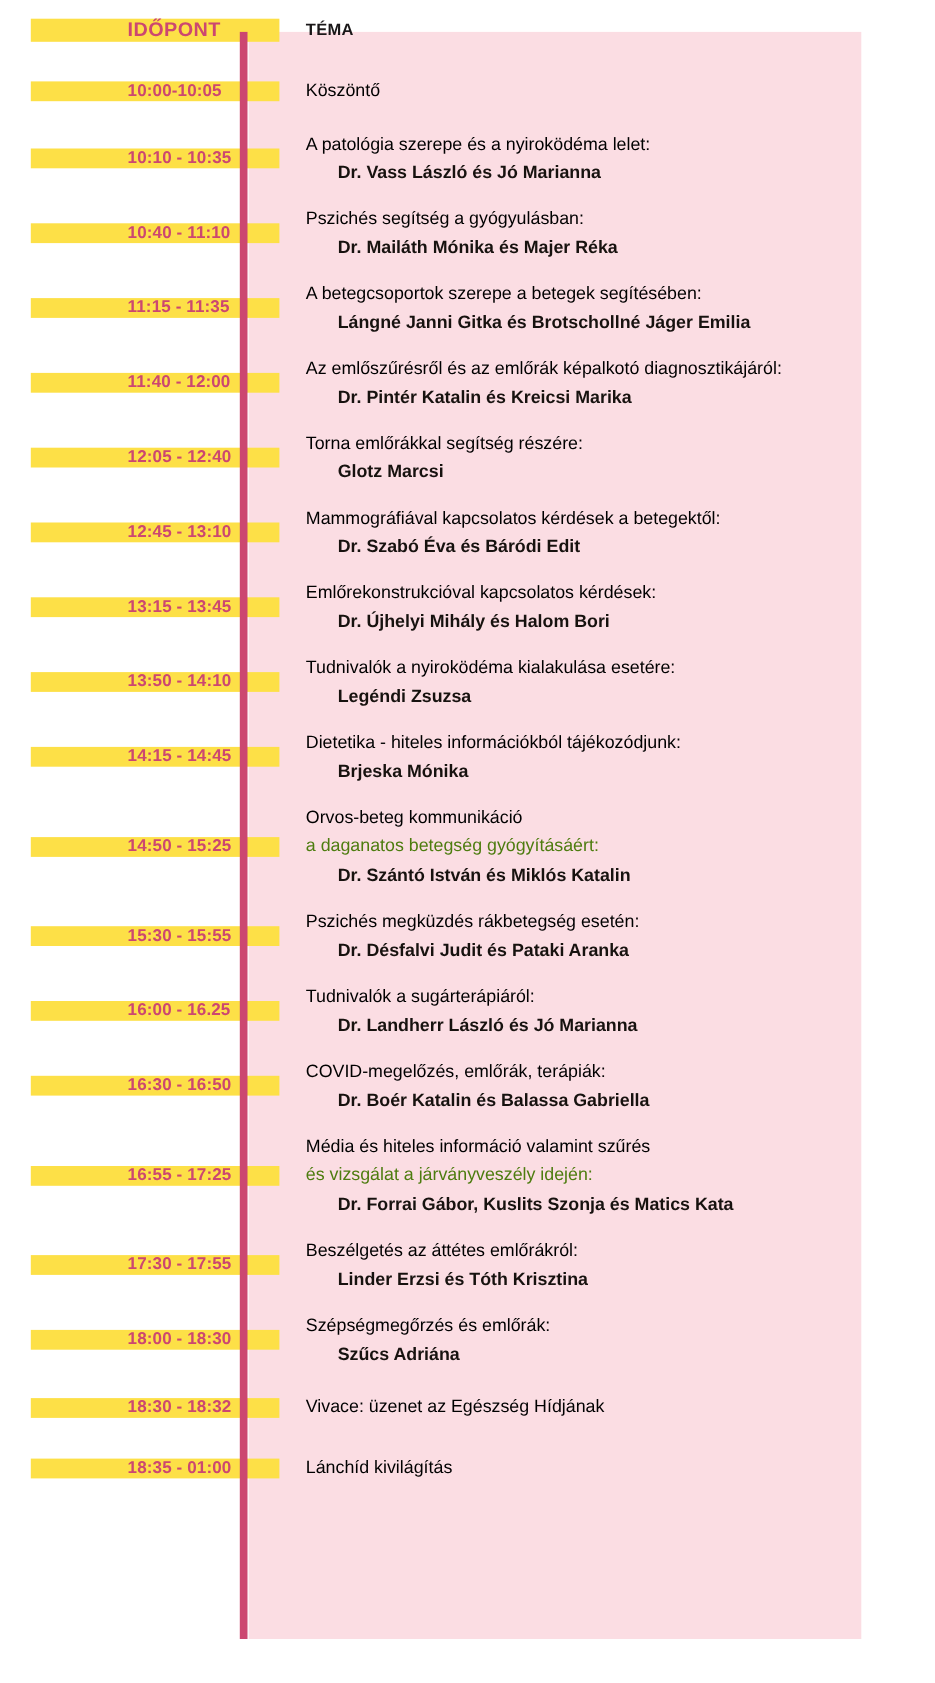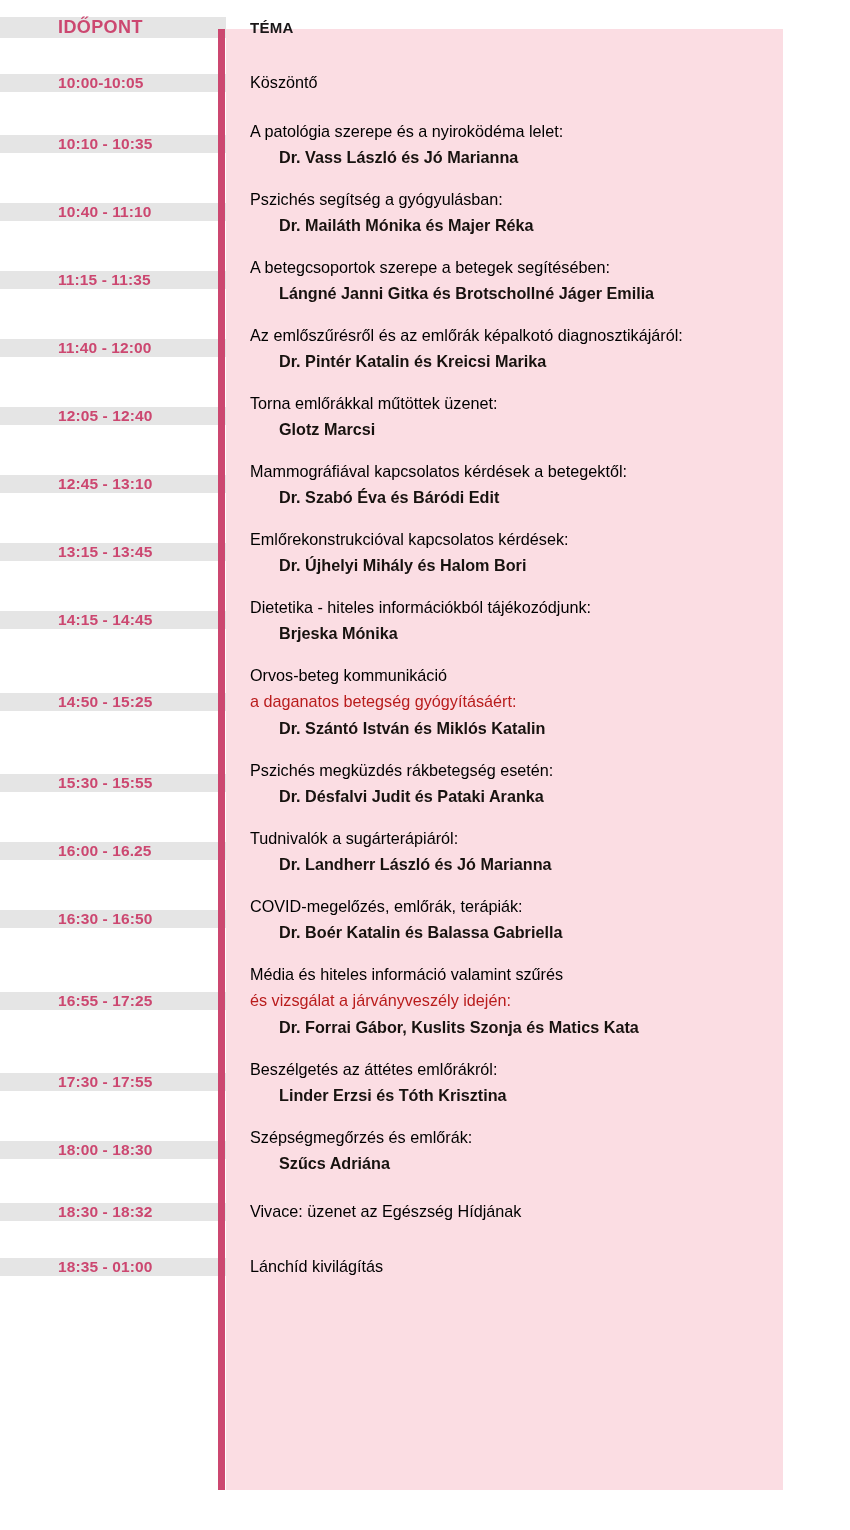--- a/index.html
+++ b/index.html
@@ -57,28 +57,29 @@
     display: flex;
     align-items: center;
     width: 850px;
     box-sizing: border-box;
   }
 
   .cell-time {
     width: 226px;
     flex: 0 0 226px;
     box-sizing: border-box;
-    padding-left: 58px;
+    padding-left: 88px;
     padding-right: 12px;
     color: #cc4770;
     font-weight: bold;
     font-size: 15.5px;
     letter-spacing: 0.1px;
     white-space: nowrap;
-    background: #e5e5e5;
+    background: #fde047;
+    margin-left: 28px;
   }
 
   .cell-topic {
     flex: 1 1 auto;
     box-sizing: border-box;
     padding-left: 24px;
     padding-right: 24px;
     color: #231f20;
   }
 
@@ -109,21 +110,21 @@
     font-size: 16.2px;
     font-weight: bold;
     line-height: 1.62;
     color: #17120f;
     margin-left: 29px;
   }
   .topic-line2 {
     font-size: 16.2px;
     font-weight: normal;
     line-height: 1.62;
-    color: #b91c1c;
+    color: #4d7c0f;
   }
 
   
   .row.lines-1 { height: 55px; }
   .row.lines-2 { height: 68px; align-items: center; }
   .row.lines-3 { height: 95px; }
 </style>
 </head>
 <body>
 
@@ -170,36 +171,43 @@
         <div class="row lines-2">
           <div class="cell-time">11:40 - 12:00</div>
           <div class="cell-topic">
             <div class="topic-title">Az emlőszűrésről és az emlőrák képalkotó diagnosztikájáról:</div>
             <div class="topic-speakers">Dr. Pintér Katalin és Kreicsi Marika</div>
           </div>
         </div>
         <div class="row lines-2">
           <div class="cell-time">12:05 - 12:40</div>
           <div class="cell-topic">
-            <div class="topic-title">Torna emlőrákkal műtöttek üzenet:</div>
+            <div class="topic-title">Torna emlőrákkal segítség részére:</div>
             <div class="topic-speakers">Glotz Marcsi</div>
           </div>
         </div>
         <div class="row lines-2">
           <div class="cell-time">12:45 - 13:10</div>
           <div class="cell-topic">
             <div class="topic-title">Mammográfiával kapcsolatos kérdések a betegektől:</div>
             <div class="topic-speakers">Dr. Szabó Éva és Báródi Edit</div>
           </div>
         </div>
         <div class="row lines-2">
           <div class="cell-time">13:15 - 13:45</div>
           <div class="cell-topic">
             <div class="topic-title">Emlőrekonstrukcióval kapcsolatos kérdések:</div>
             <div class="topic-speakers">Dr. Újhelyi Mihály és Halom Bori</div>
+          </div>
+        </div>
+        <div class="row lines-2">
+          <div class="cell-time">13:50 - 14:10</div>
+          <div class="cell-topic">
+            <div class="topic-title">Tudnivalók a nyiroködéma kialakulása esetére:</div>
+            <div class="topic-speakers">Legéndi Zsuzsa</div>
           </div>
         </div>
         <div class="row lines-2">
           <div class="cell-time">14:15 - 14:45</div>
           <div class="cell-topic">
             <div class="topic-title">Dietetika - hiteles információkból tájékozódjunk:</div>
             <div class="topic-speakers">Brjeska Mónika</div>
           </div>
         </div>
         <div class="row lines-3">

